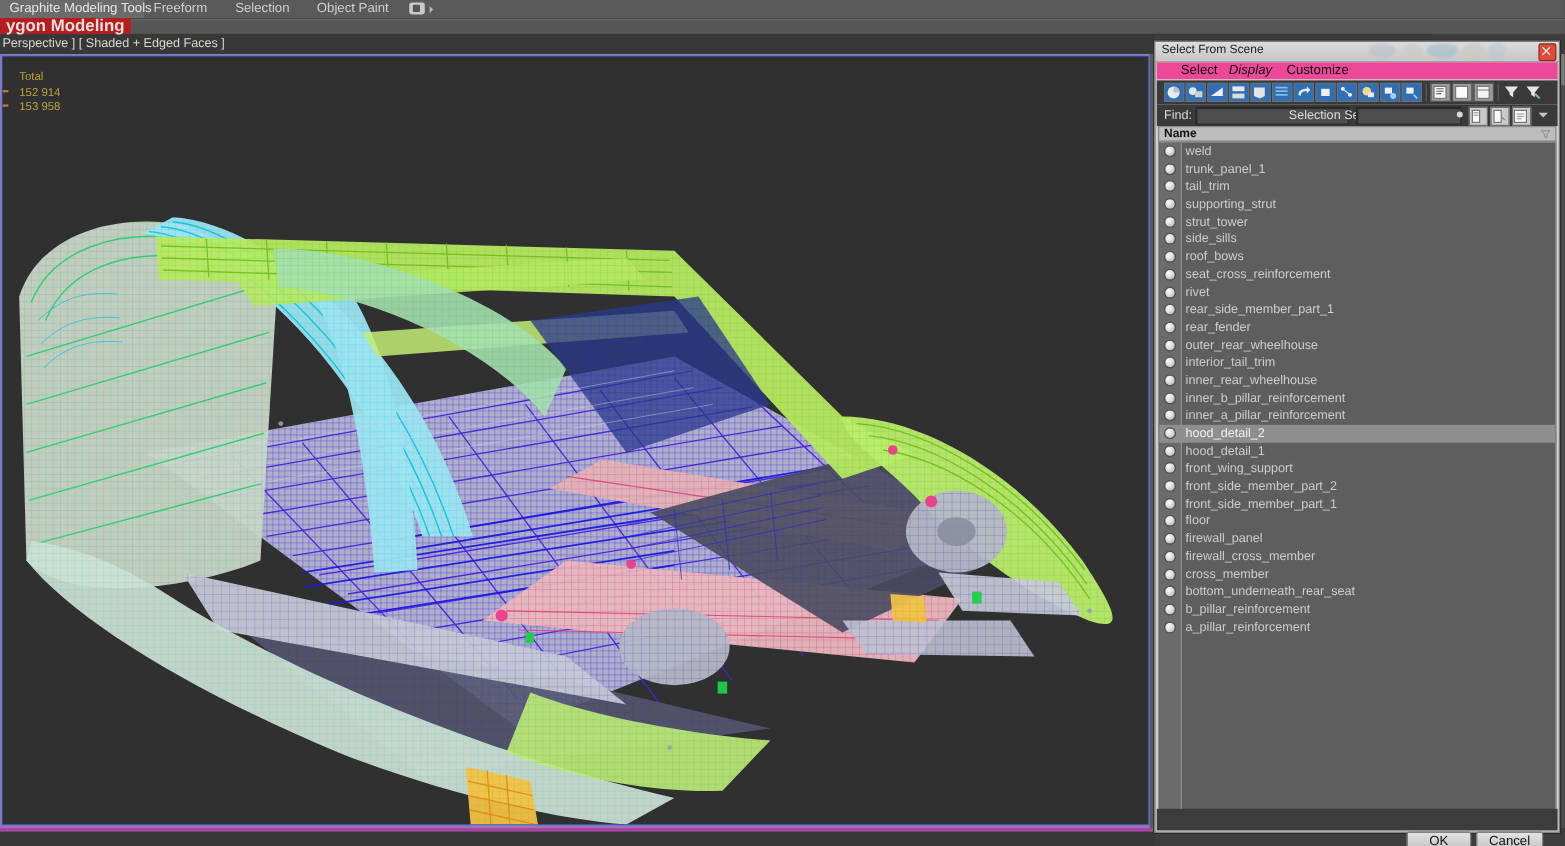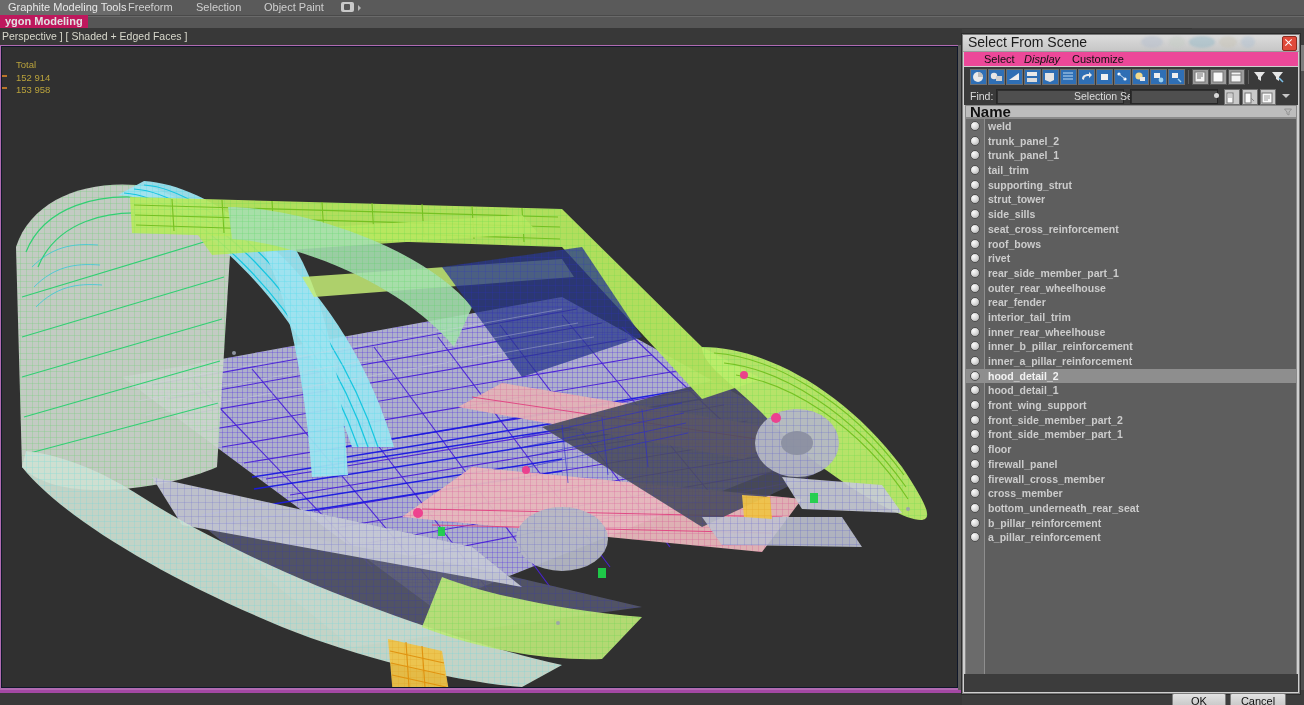--- a/index.html
+++ b/index.html
@@ -9,56 +9,56 @@
   #root{position:relative;width:1192px;height:705px;background:#383838;}
 
   
   .ribbon{position:absolute;left:0;top:0;width:1304px;height:28px;background:#4a4a4a;}
   .ribbon-tabs{position:absolute;left:0;top:0;height:15px;width:1304px;background:#5a5a5a;}
   .rtab{position:absolute;top:0;height:15px;line-height:15px;font-size:11px;color:#cfcfcf;
         padding:0 8px;white-space:nowrap;}
   .rtab.active{background:#6b6b6b;color:#e8e8e8;}
   .rtab-shade{position:absolute;top:0;height:15px;background:#555;}
   .ribbon-row2{position:absolute;left:0;top:15px;height:13px;width:1304px;background:#4a4a4a;}
-  .rsub{position:absolute;left:0;top:0;height:13px;line-height:13px;font-size:11px;
-        color:#e2e2e2;font-weight:bold;padding:0 5px;background:#be185d;white-space:nowrap;}
+  .rsub{position:absolute;left:0;top:0;height:13px;line-height:13px;font-size:14px;
+        color:#e2e2e2;font-weight:bold;padding:0 5px;background:#b91c1c;white-space:nowrap;}
   .rsub-fill{position:absolute;top:1px;height:11px;background:#565656;border-top:1px solid #6a6a6a;}
   .cam-ico{position:absolute;top:2px;width:13px;height:10px;background:#c9c9c9;
            border-radius:2px;}
   .cam-ico:after{content:"";position:absolute;left:3px;top:2px;width:6px;height:6px;
            background:#555;border-radius:1px;}
   .cam-caret{position:absolute;top:5px;width:0;height:0;border-left:3px solid #b5b5b5;
            border-top:3px solid transparent;border-bottom:3px solid transparent;}
 
   
   .vp-label{position:absolute;left:0;top:29px;height:14px;line-height:14px;
         font-size:10.5px;color:#d8d8cc;padding-left:2px;white-space:nowrap;}
   .vp-outer{position:absolute;left:0;top:45px;width:960px;height:645px;background:#b16bb1;}
-  .vp-frame{position:absolute;left:1px;top:1px;width:957px;height:642px;background:#0f172a;}
+  .vp-frame{position:absolute;left:1px;top:1px;width:957px;height:642px;background:#3b82f6;}
   .vp{position:absolute;left:1px;top:1px;width:955px;height:640px;background:#303030;overflow:hidden;}
   .vp-outer2{position:absolute;left:0;top:690px;width:1118px;height:3px;background:#a348a3;}
   .side-strip{position:absolute;left:958px;top:45px;width:4px;height:645px;background:#5a5a5a;}
   .rightpane-bg{position:absolute;left:962px;top:29px;width:342px;height:676px;background:#3d3d3d;}
 
   
   .stats{position:absolute;left:14px;top:12px;font-size:9.5px;line-height:12.5px;
          color:#b9a23c;white-space:nowrap;}
   .stats .r{display:block;}
   .tick{position:absolute;left:0;width:5px;height:2px;background:#b9752a;}
 
   
   #car{position:absolute;left:0;top:0;width:955px;height:640px;}
 
   
   .dlg{position:absolute;left:962px;top:34px;width:336px;height:658px;
        background:#cfcfcf;border:1px solid #7a7a7a;box-shadow:0 0 0 1px #2b2b2b;}
   .dlg-title{position:absolute;left:0;top:0;width:336px;height:16px;
        background:linear-gradient(to bottom,#dcdcdc 0%,#c6c6c6 100%);
        border-bottom:1px solid #9c9c9c;}
-  .dlg-title .t{position:absolute;left:5px;top:0;font-size:14px;color:#1b1b1b;
+  .dlg-title .t{position:absolute;left:5px;top:0;font-size:10px;color:#1b1b1b;
        line-height:14px;white-space:nowrap;}
   .blob{position:absolute;top:1px;height:12px;border-radius:50%;
        background:rgba(190,200,210,.55);filter:blur(1px);}
   .dlg-close{position:absolute;right:2px;top:1px;width:13px;height:13px;
        background:#e04a3a;border:1px solid #8d2a1e;border-radius:2px;}
   .dlg-close:before,.dlg-close:after{content:"";position:absolute;left:5px;top:1px;
        width:1px;height:9px;background:#fff;}
   .dlg-close:before{transform:rotate(45deg);}
   .dlg-close:after{transform:rotate(-45deg);}
 
@@ -77,29 +77,29 @@
   .lbl{position:absolute;top:3px;font-size:10.5px;color:#dcdcdc;line-height:12px;white-space:nowrap;}
   .tfield{position:absolute;top:2px;height:13px;background:#4f4f4f;border:1px solid #262626;
           box-shadow:inset 1px 1px 0 #2e2e2e;}
   .dot-btn{position:absolute;top:6px;width:5px;height:5px;border-radius:50%;background:#d8d8d8;}
   .ibtn{position:absolute;top:2px;width:14px;height:14px;background:#c9c9c9;border:1px solid #6e6e6e;}
   .caret-dn{position:absolute;width:0;height:0;border-left:4px solid transparent;
         border-right:4px solid transparent;border-top:4px solid #c7c7c7;}
 
   .colhdr{position:absolute;left:2px;top:70px;width:332px;height:13px;
         background:#bdbdbd;border:1px solid #8a8a8a;box-sizing:border-box;}
-  .colhdr .ct{position:absolute;left:4px;top:0;line-height:11px;font-size:15px;
+  .colhdr .ct{position:absolute;left:4px;top:0;line-height:11px;font-size:10px;
         color:#121212;font-weight:bold;}
   .funnel{position:absolute;right:4px;top:2px;width:8px;height:8px;}
 
   .listbox{position:absolute;left:2px;top:83px;width:332px;height:573px;background:#5e5e5e;
         border:1px solid #8a8a8a;box-sizing:border-box;overflow:hidden;}
   .gutter{position:absolute;left:0;top:0;width:18px;height:571px;background:#6b6b6b;
         border-right:1px solid #8e8e8e;}
-  .row{position:relative;height:14.7px;width:100%;box-sizing:border-box;font-weight:bold;}
+  .row{position:relative;height:14.7px;width:100%;box-sizing:border-box;}
   .row.sel{background:#8e8e8e;}
   .row .sph{position:absolute;left:4px;top:2px;width:10px;height:10px;border-radius:50%;
         background:radial-gradient(circle at 33% 30%,#fbfbfb 0%,#e0e0e0 42%,#a8a8a8 100%);
         border:1px solid #4f4f4f;box-sizing:border-box;}
   .row .nm{position:absolute;left:22px;top:0;line-height:14.7px;font-size:10.5px;
         color:#cccccc;white-space:nowrap;}
   .row.sel .nm{color:#f2f2f2;}
 
   .btnbar{position:absolute;left:1px;top:658px;}
   .dlg-btn{position:absolute;top:0;height:16px;line-height:15px;text-align:center;
@@ -555,65 +555,61 @@
 
     <div class="listbox">
       <div class="gutter"></div>
       <div id="rows">
           <div class="row">
             <span class="sph"></span>
             <span class="nm">weld</span>
           </div>
           <div class="row">
             <span class="sph"></span>
-            <span class="nm">trunk_panel_2</span>
-          </div>
-          <div class="row">
-            <span class="sph"></span>
             <span class="nm">trunk_panel_1</span>
           </div>
           <div class="row">
             <span class="sph"></span>
             <span class="nm">tail_trim</span>
           </div>
           <div class="row">
             <span class="sph"></span>
             <span class="nm">supporting_strut</span>
           </div>
           <div class="row">
             <span class="sph"></span>
             <span class="nm">strut_tower</span>
           </div>
           <div class="row">
             <span class="sph"></span>
             <span class="nm">side_sills</span>
           </div>
           <div class="row">
             <span class="sph"></span>
+            <span class="nm">roof_bows</span>
+          </div>
+          <div class="row">
+            <span class="sph"></span>
             <span class="nm">seat_cross_reinforcement</span>
           </div>
           <div class="row">
             <span class="sph"></span>
-            <span class="nm">roof_bows</span>
-          </div>
-          <div class="row">
-            <span class="sph"></span>
             <span class="nm">rivet</span>
           </div>
           <div class="row">
             <span class="sph"></span>
             <span class="nm">rear_side_member_part_1</span>
           </div>
           <div class="row">
             <span class="sph"></span>
+            <span class="nm">rear_fender</span>
+          </div>
+          <div class="row">
+            <span class="sph"></span>
             <span class="nm">outer_rear_wheelhouse</span>
-          </div>
-          <div class="row">
-            <span class="sph"></span>
-            <span class="nm">rear_fender</span>
           </div>
           <div class="row">
             <span class="sph"></span>
             <span class="nm">interior_tail_trim</span>
           </div>
           <div class="row">
             <span class="sph"></span>
             <span class="nm">inner_rear_wheelhouse</span>
           </div>
           <div class="row">

